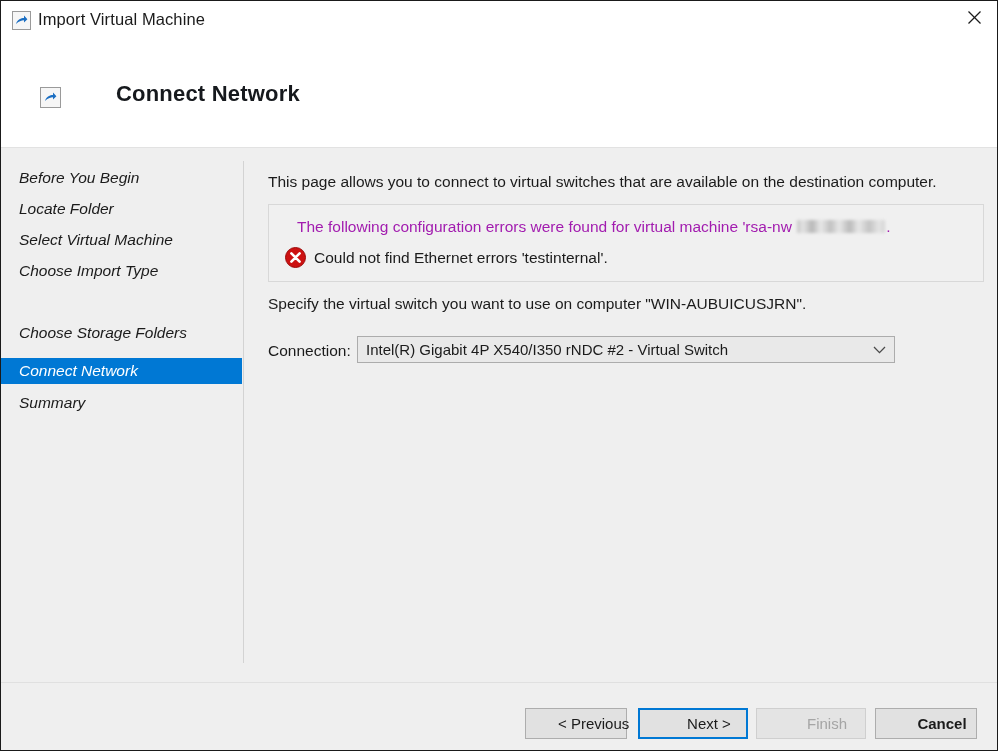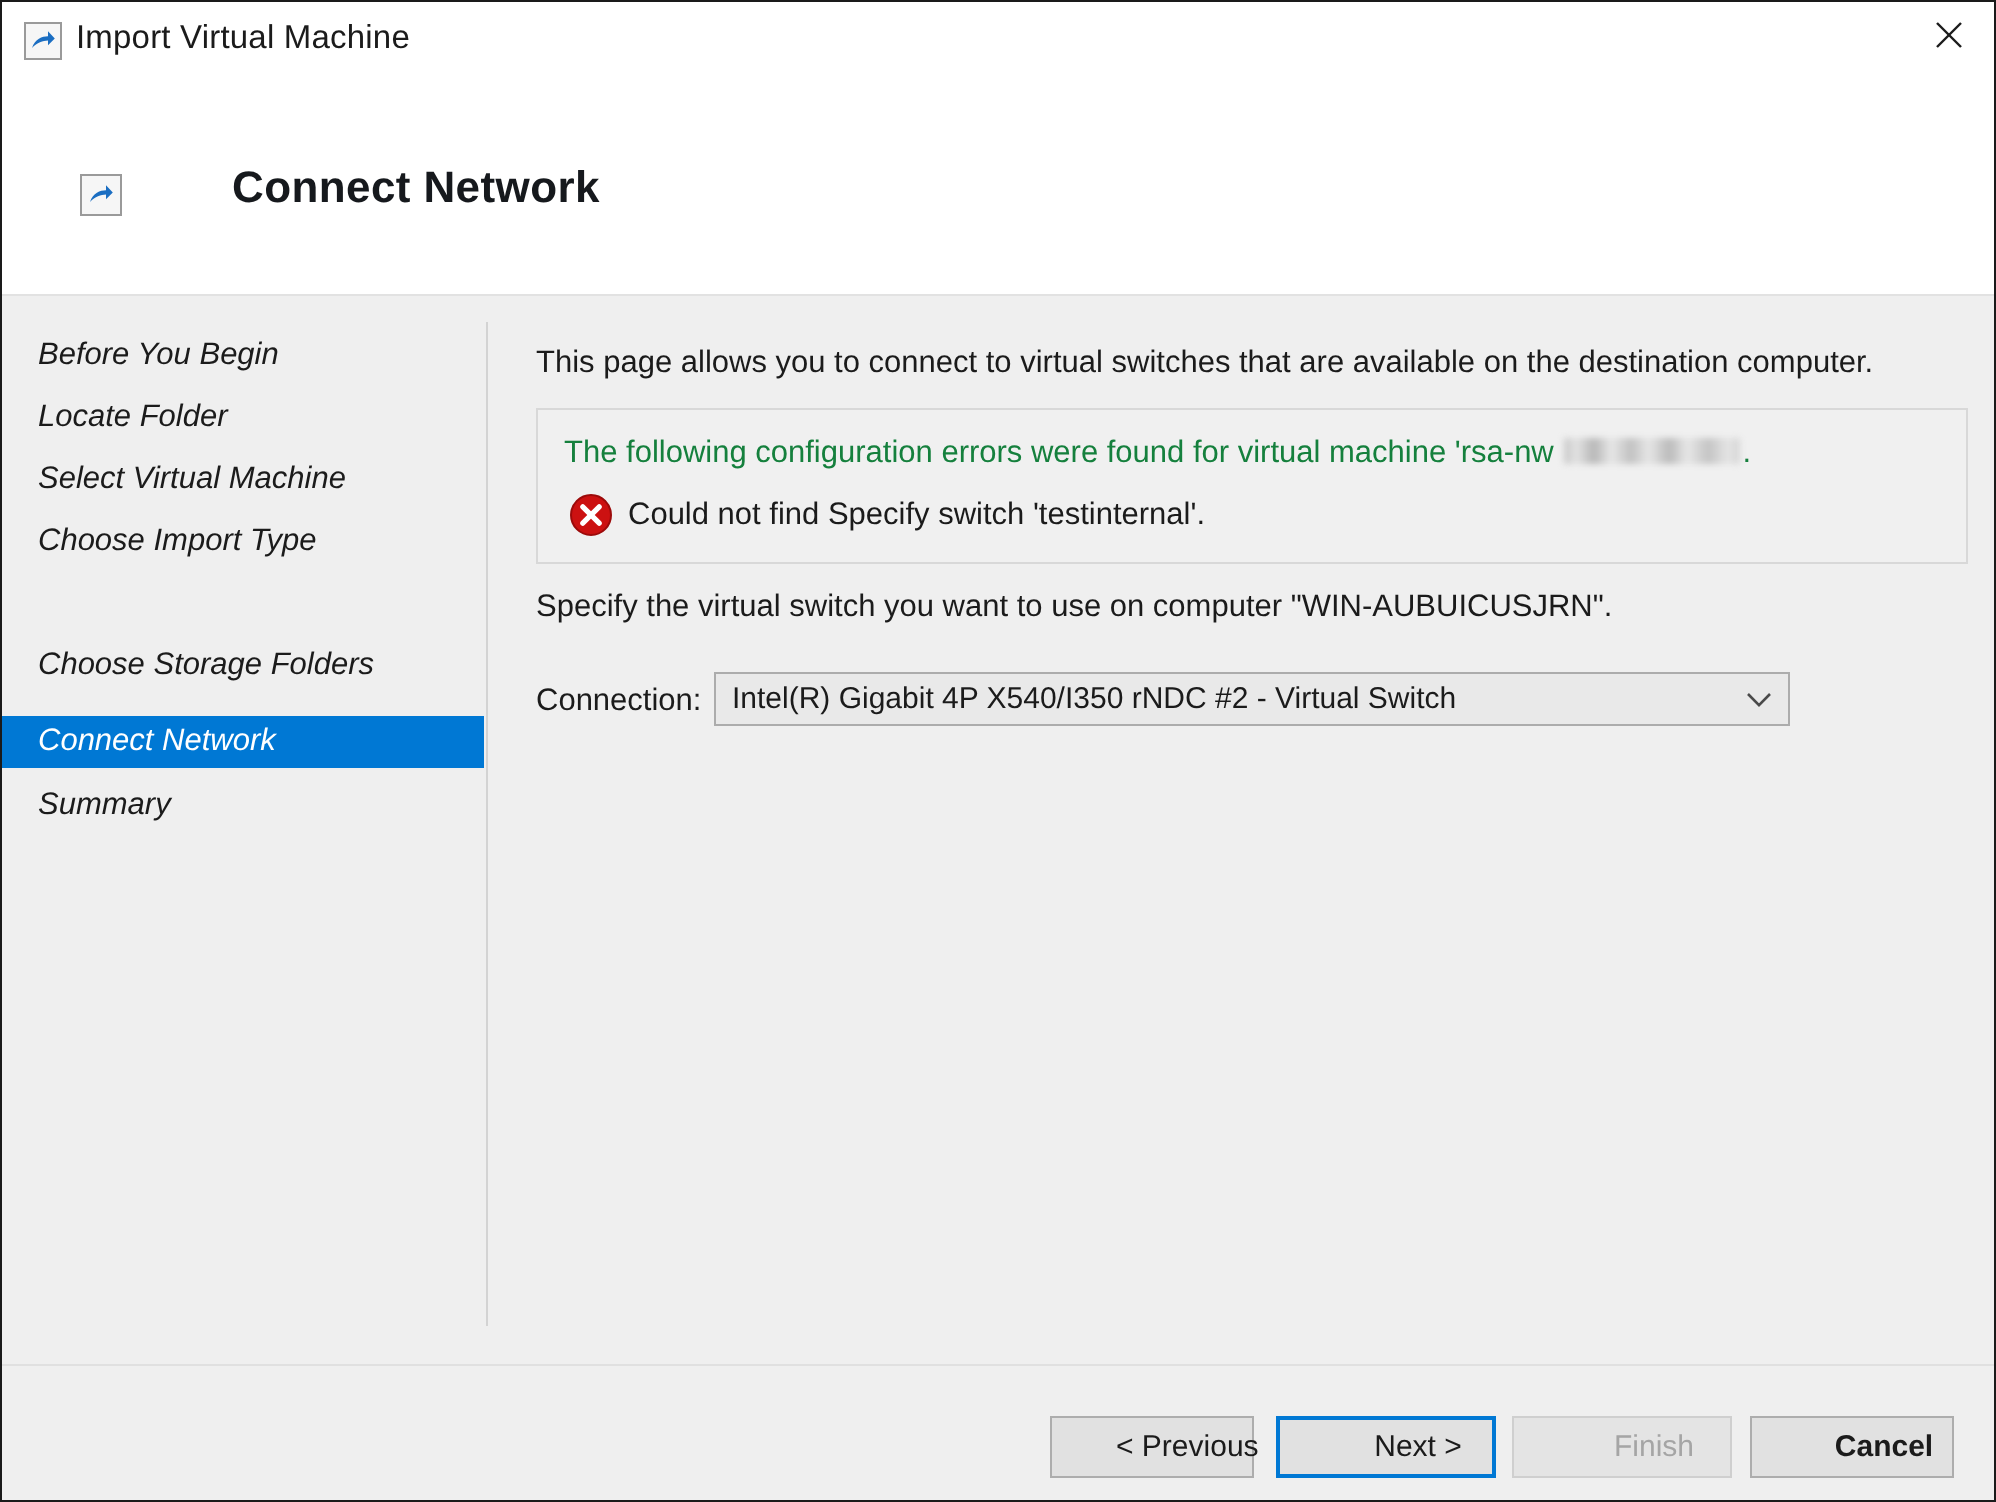--- a/index.html
+++ b/index.html
@@ -146,23 +146,23 @@
     position: absolute;
     left: 24px; top: 56px;
     width: 716px;
     height: 78px;
     box-sizing: border-box;
     background: #f0f0f0;
     border: 1px solid #d8d8d8;
   }
   #error-headline {
     position: absolute;
-    left: 13px; top: 13px;
-    font-size: 15.5px;
-    color: #15803d;
+    left: 28px; top: 13px;
+    font-size: 15.5px;
+    color: #a21caf;
     white-space: nowrap;
   }
   .redacted {
     display: inline-block;
     width: 88px;
     height: 13px;
     vertical-align: -1px;
     margin: 0 1px;
     border-radius: 1px;
     background:
@@ -318,21 +318,21 @@
 
       <div id="intro-text">This page allows you to connect to virtual switches that are available on the destination computer.</div>
 
       <div id="error-panel">
         <div id="error-headline"><span>The following configuration errors were found for virtual machine 'rsa-nw </span><span class="redacted">redacted</span><span>.</span></div>
         <div id="error-row">
           <svg id="error-icon" viewBox="0 0 21 21">
             <circle cx="10.5" cy="10.5" r="10" fill="#cc1111" stroke="#9c0a0a" stroke-width="1"></circle>
             <path d="M6.4 6.4 L14.6 14.6 M14.6 6.4 L6.4 14.6" stroke="#ffffff" stroke-width="2.6" stroke-linecap="round"></path>
           </svg>
-          <div id="error-message">Could not find Specify switch 'testinternal'.</div>
+          <div id="error-message">Could not find Ethernet errors 'testinternal'.</div>
         </div>
       </div>
 
       <div id="specify-text">Specify the virtual switch you want to use on computer "WIN-AUBUICUSJRN".</div>
 
       <div id="connection-label">Connection:</div>
 
       <div id="connection-select">
         <div id="connection-value">Intel(R) Gigabit 4P X540/I350 rNDC #2 - Virtual Switch</div>
         <div id="connection-chevron">

